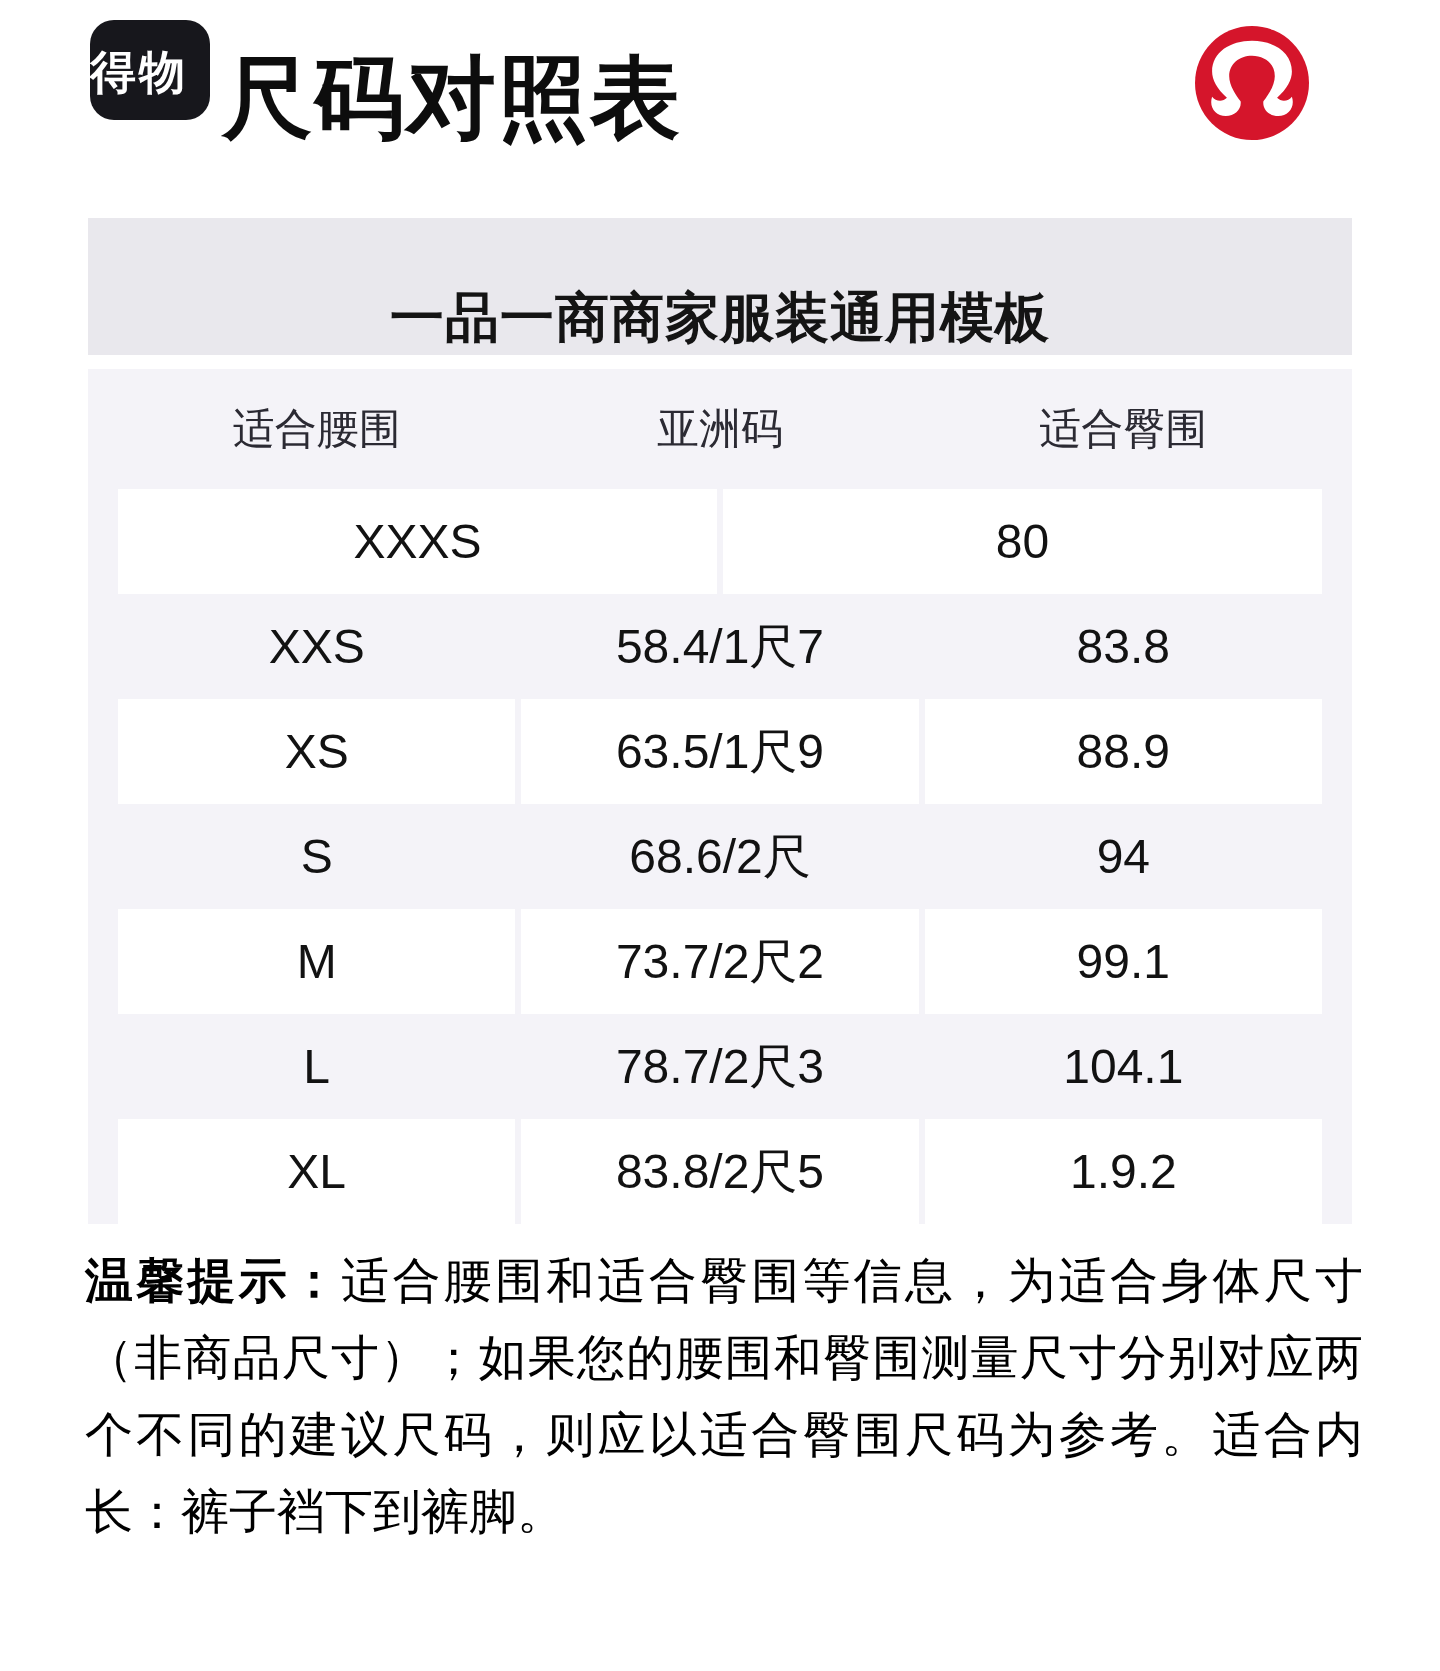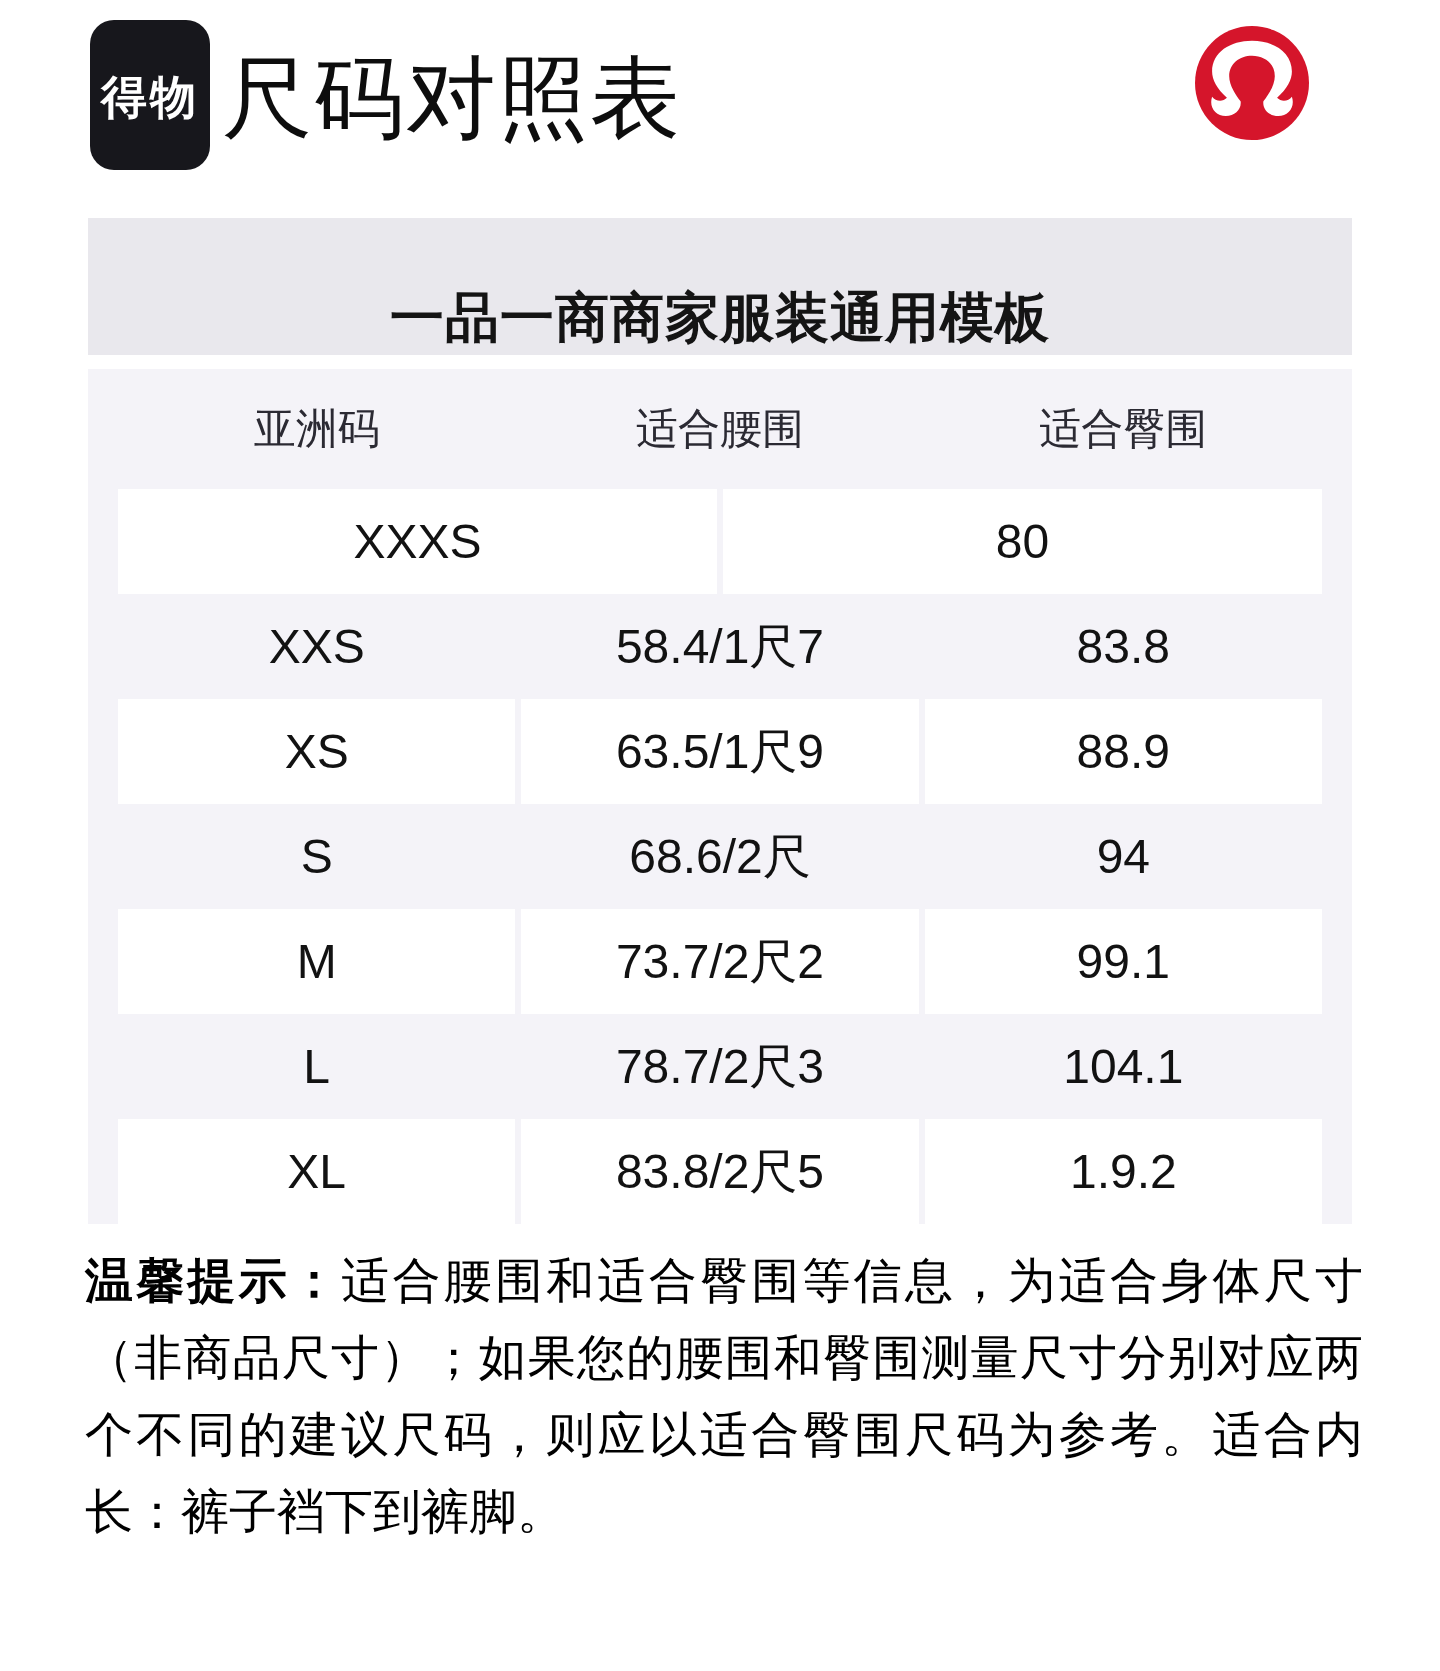--- a/index.html
+++ b/index.html
@@ -19,32 +19,32 @@
     background: #ffffff;
     font-family: "Liberation Sans", sans-serif;
     overflow: hidden;
   }
   .page { position: relative; width: 1440px; height: 1671px; }
 
   
   .header { position: relative; height: 218px; }
   .dewu-logo {
     position: absolute; left: 90px; top: 20px;
-    width: 120px; height: 150px;
+    width: 120px; height: 100px;
     background: var(--logo-black);
     border-radius: 24px;
-    display: flex; align-items: center; justify-content: center;
+    display: flex; align-items: center; 
   }
   .dewu-logo .logo-text {
     color: #fff; font-size: 46px; font-weight: bold;
     letter-spacing: 3px; transform: translateY(3px);
   }
   .page-title {
     position: absolute; left: 222px; top: 42px; margin: 0;
-    font-size: 90px; line-height: 1.25; font-weight: normal;
+    font-size: 90px; line-height: 1.25; font-weight: bold;
     color: #0D0D0D; letter-spacing: 2px; white-space: nowrap;
   }
   .lulu-logo { position: absolute; left: 1195px; top: 26px; width: 114px; height: 114px; }
   .lulu-logo svg { display: block; width: 114px; height: 114px; }
 
   
   .banner {
     margin: 0 88px; width: 1264px; height: 137px;
     background: var(--banner-bg);
     display: flex; align-items: flex-end; justify-content: center;
@@ -101,22 +101,22 @@
       </svg>
     </div>
   </div>
 
   <div class="banner">
     <span class="banner-text">一品一商商家服装通用模板</span>
   </div>
 
   <div class="size-table">
     <div class="trow thead">
+      <div class="tcell">适合腰围</div>
       <div class="tcell">亚洲码</div>
-      <div class="tcell">适合腰围</div>
       <div class="tcell">适合臀围</div>
     </div>
     <div>
         <div class="trow white">
           <div class="tcell">XXXS</div>
           <div class="tcell">80</div>
         </div>
         <div class="trow plain">
           <div class="tcell">XXS</div>
           <div class="tcell">58.4/1尺7</div>

